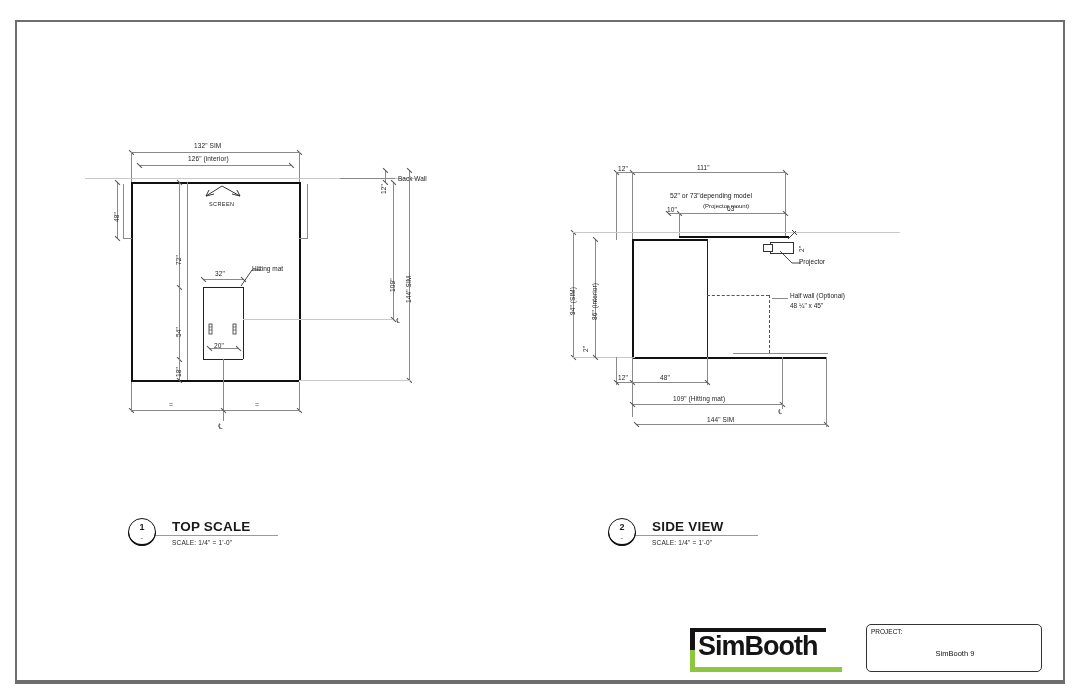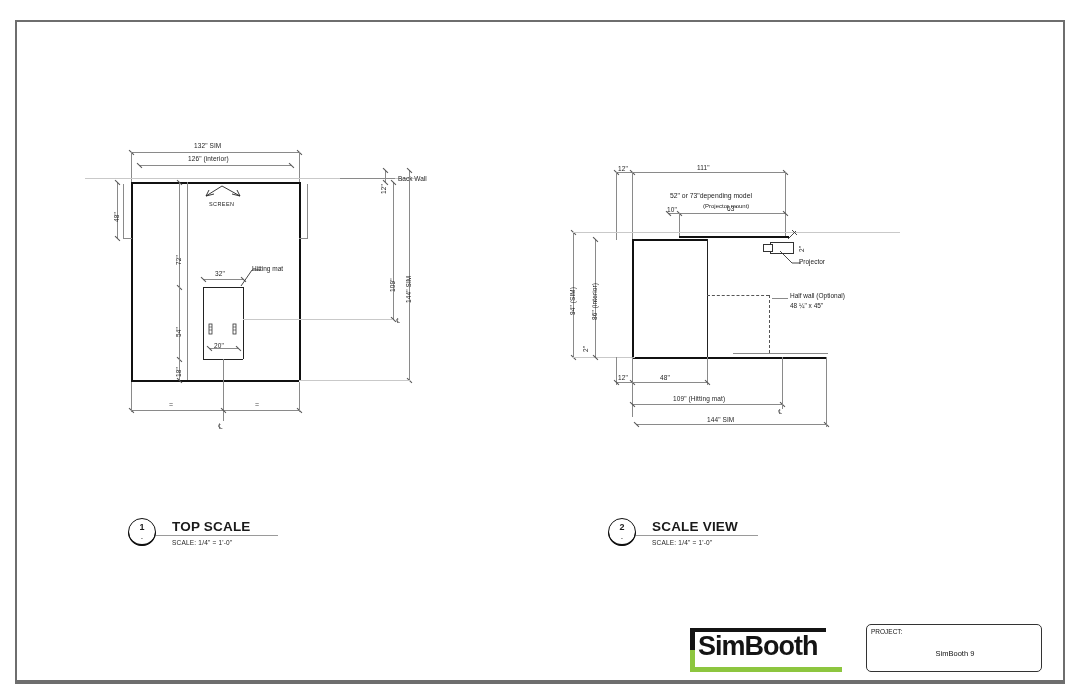--- a/index.html
+++ b/index.html
@@ -287,21 +287,21 @@
     <div class="vt-dash" style="left:0;">-</div>
     <div class="vt-name" style="left:44px;top:1px;">TOP SCALE</div>
     <div class="vt-rule" style="left:28px;top:17px;width:122px;"></div>
     <div class="vt-scale" style="left:44px;top:21px;">SCALE:  1/4" = 1'-0"</div>
   </div>
 
   <div class="viewtitle" style="left:608px;top:518px;width:260px;height:34px;">
     <div class="vt-circle" style="left:0;top:0;"></div>
     <div class="vt-num" style="left:0;">2</div>
     <div class="vt-dash" style="left:0;">-</div>
-    <div class="vt-name" style="left:44px;top:1px;">SCALE VIEW</div>
+    <div class="vt-name" style="left:44px;top:1px;">SIDE VIEW</div>
     <div class="vt-rule" style="left:28px;top:17px;width:122px;"></div>
     <div class="vt-scale" style="left:44px;top:21px;">SCALE:  1/4" = 1'-0"</div>
   </div>
 
   <div class="logo">
     <div class="logo-bar-left"></div>
     <div class="logo-bar-leftgrn"></div>
     <div class="logo-bar-top"></div>
     <div class="logo-text">SimBooth</div>
     <div class="logo-bar-bottom"></div>

